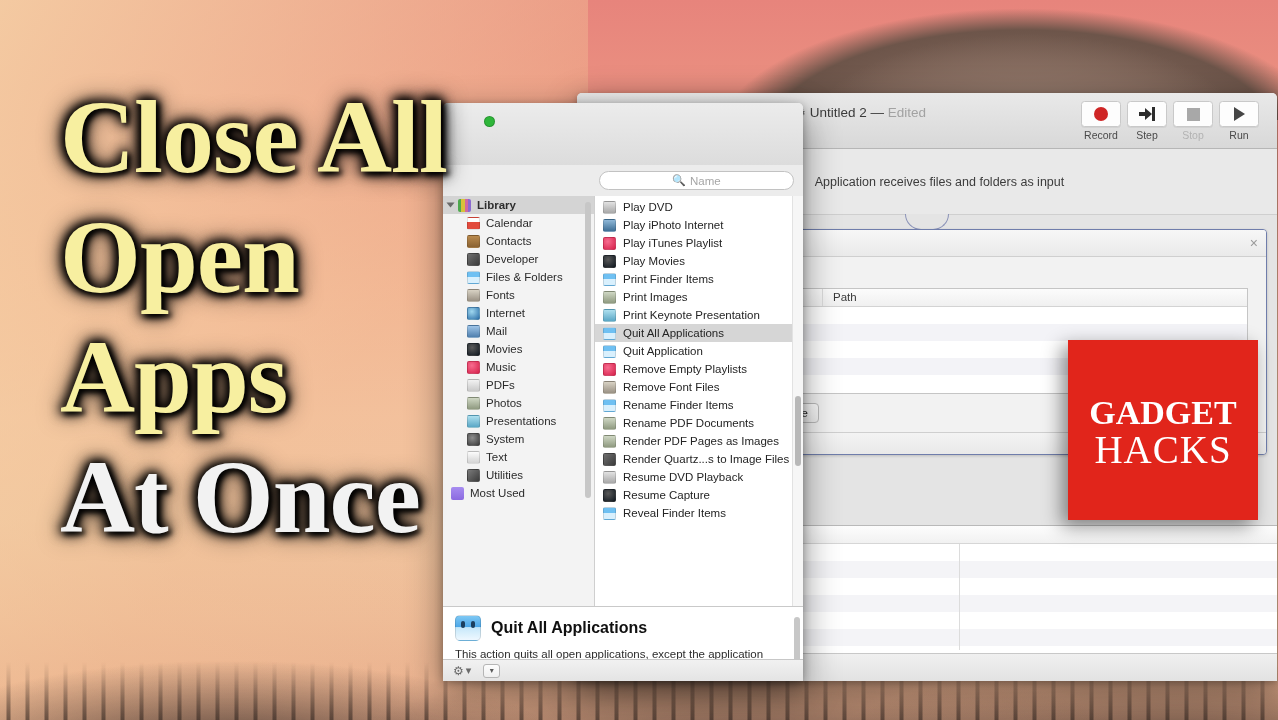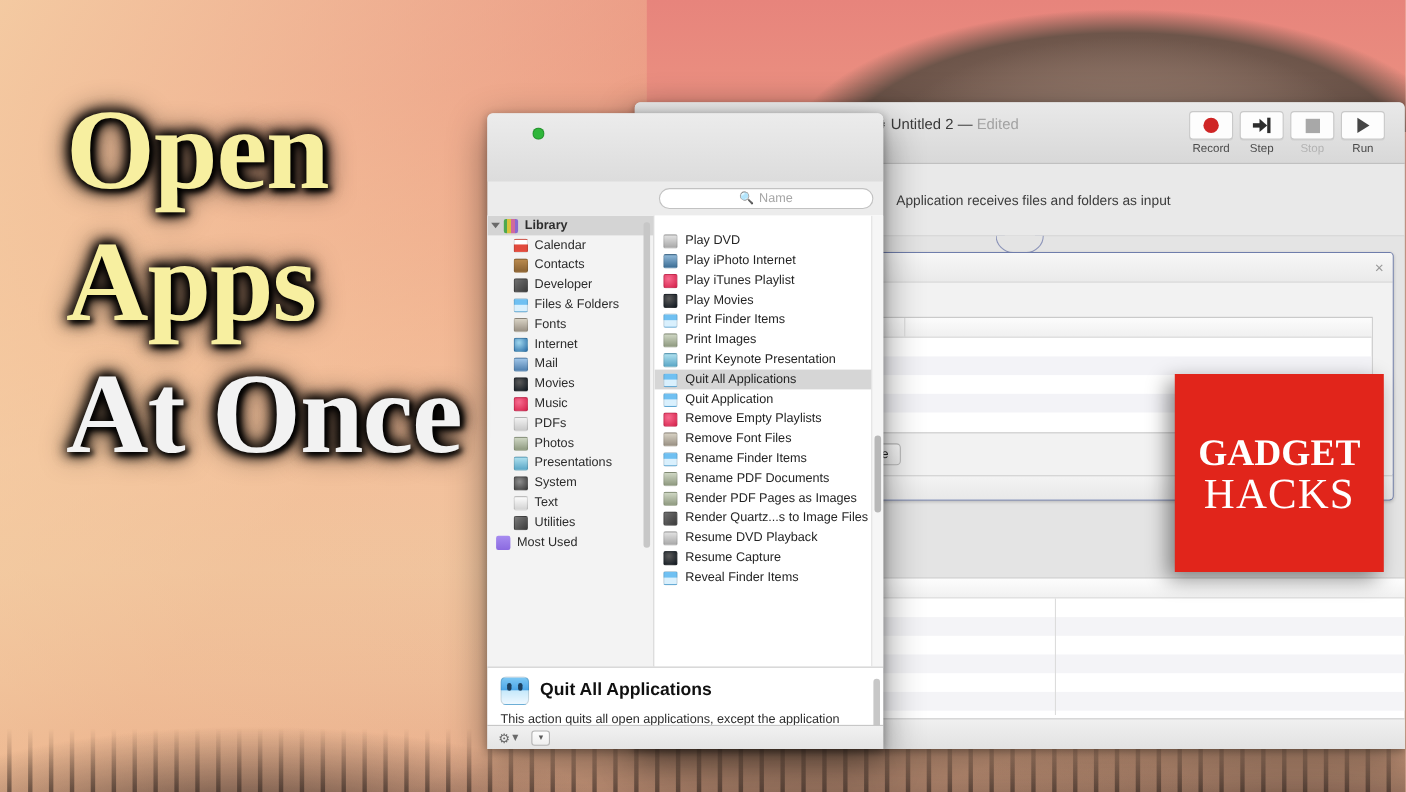--- a/index.html
+++ b/index.html
@@ -516,20 +516,21 @@
           <div class="cb-row">
             <span class="checkbox"></span>
             <span class="cb-label">Ask to save changes</span>
           </div>
 
           <div class="field-row">
             <span class="field-label">Do not quit:</span>
             <div class="table-box">
               <div class="table-head">
                 <div class="th name">Name</div>
+                <div class="th path">Path</div>
               </div>
               <div class="table-rows">
                 <div class="trow"></div>
                 <div class="trow alt"></div>
                 <div class="trow"></div>
                 <div class="trow alt"></div>
                 <div class="trow"></div>
               </div>
             </div>
           </div>
@@ -659,21 +660,21 @@
             </div>
           </div>
         <div class="lib-item" style="padding-left:8px">
           <span class="lib-icon" style="background:linear-gradient(to bottom,#a78cf0,#8b6ae0);"></span>
           <span class="label">Most Used</span>
         </div>
         <div class="scrollbar-v" style="top:6px;height:296px;right:3px;background:#c7c7c7;"></div>
       </div>
 
       <div class="lw-right">
-        <div id="action-items" style="padding-top:14px">
+        <div id="action-items" style="padding-top:2px">
             <div class="act-item">
               <span class="act-icon" style="background: linear-gradient(rgb(226, 226, 226), rgb(168, 168, 168)); border: 1px solid rgba(0, 0, 0, 0.12);"></span>
               <span class="label">Play DVD</span>
             </div>
             <div class="act-item">
               <span class="act-icon" style="background: linear-gradient(rgb(143, 184, 216), rgb(62, 111, 150)); border: 1px solid rgba(0, 0, 0, 0.12);"></span>
               <span class="label">Play iPhoto Internet</span>
             </div>
             <div class="act-item">
               <span class="act-icon" style="background: radial-gradient(circle at 35% 32%, rgb(247, 108, 143), rgb(214, 33, 75)); border: 1px solid rgba(0, 0, 0, 0.12);"></span>
@@ -761,20 +762,21 @@
         <span class="gear-glyph">⚙</span>
         <span>▾</span>
       </span>
       <span class="chev-btn">
         <span>▾</span>
       </span>
     </div>
   </div>
 
   <div class="title-overlay">
+    <div class="title-line yellow">Close All</div>
     <div class="title-line yellow">Open</div>
     <div class="title-line yellow">Apps</div>
     <div class="title-line white">At Once</div>
   </div>
 
   <div class="gh-logo">
     <div class="gh-top">GADGET</div>
     <div class="gh-bot">HACKS</div>
   </div>
 

